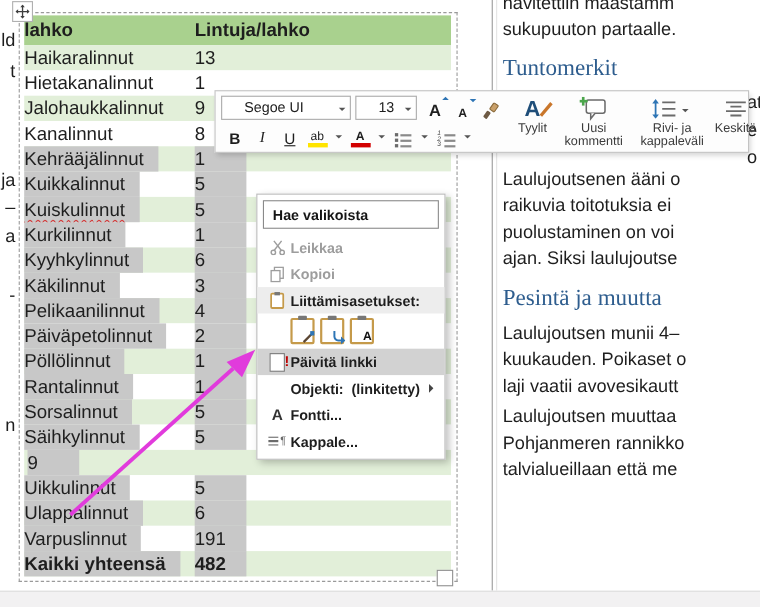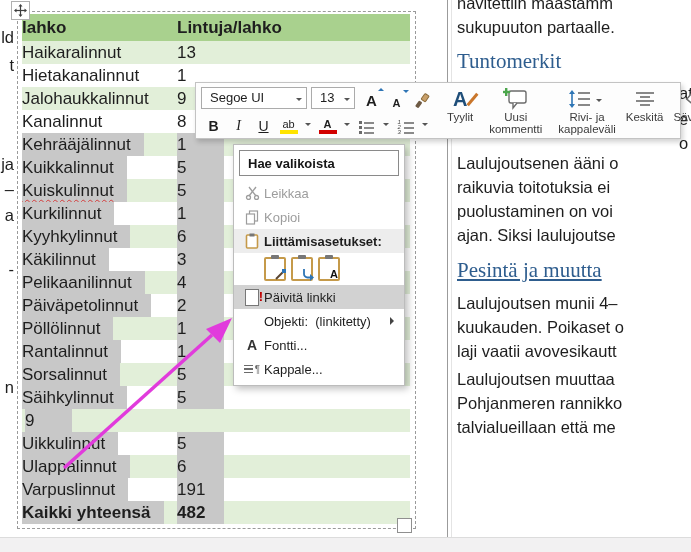--- a/index.html
+++ b/index.html
@@ -26,31 +26,31 @@
   .trow.bold{font-weight:bold;}
   .trow.spell .nm{text-decoration:underline wavy var(--red-underline) 1px;text-underline-offset:3px;text-align:center;}
   
   .page-edge{position:absolute;left:447px;top:0;width:1px;height:537px;background:#9b9b9b;}
   .page-edge2{position:absolute;left:451px;top:0;width:1px;height:537px;background:#e4e4e4;}
   .bottom-strip{position:absolute;left:0;top:537px;width:691px;height:15px;background:#f2f1f2;border-top:1px solid #dcdcdc;z-index:30;}
   .rt{position:absolute;left:457px;top:0;width:240px;height:552px;font-size:16.5px;line-height:24px;}
   .rt .blk{position:absolute;left:0;}
   .rt .line{white-space:nowrap;}
   .rt-top{top:-9px;}
-  .h1{top:49px;} .h2{top:258px;text-decoration:underline;}
+  .h1{top:49px;} .h2{top:258px;}
   .rt .hline{font-family:"Liberation Serif","DejaVu Serif",serif;font-size:21px;color:var(--heading-blue);white-space:nowrap;}
   .p1{top:151px;} .p2{top:291px;} .p3{top:367px;}
   .efrag{position:absolute;left:679px;font-size:16.5px;white-space:nowrap;z-index:5;}
   
   .mtb{position:absolute;left:195px;top:82px;width:486px;height:57px;background:#fdfdfd;border:1px solid #c3c3c3;
        box-shadow:2px 3px 5px rgba(0,0,0,.18);z-index:10;display:flex;align-items:stretch;box-sizing:border-box;}
   .mtb-left{display:flex;flex-direction:column;justify-content:space-around;padding:2px 2px 2px 5px;}
   .mtb-row{display:flex;align-items:center;height:24px;}
   .combo{display:flex;align-items:center;justify-content:space-between;background:#fff;border:1px solid #ababab;
-         height:20px;font-size:13px;padding-left:8px;margin-right:4px;}
+         height:20px;font-size:13px;padding-left:20px;margin-right:4px;}
   .fontbox{width:96px;} .sizebox{width:34px;}
   .car{width:14px;display:flex;justify-content:center;}
   .car::after{content:"";border:3.5px solid transparent;border-top-color:#555;margin-top:6px;}
   .tbtn{height:22px;min-width:21px;display:flex;align-items:flex-end;justify-content:center;font-size:14px;
         padding:0 2px;position:relative;cursor:default;}
   .gA{font-size:15px;font-weight:bold;} .sA{font-size:11px;font-weight:bold;}
   .tick{position:absolute;right:0;width:0;height:0;border:3.5px solid transparent;}
   .tick.up{top:1px;border-bottom-color:var(--accent-blue);border-top-width:0;}
   .tick.dn{top:3px;border-top-color:var(--accent-blue);border-bottom-width:0;}
   .bB{font-weight:bold;} .bI{font-style:italic;font-family:"Liberation Serif",serif;} .bU{text-decoration:underline;}
@@ -65,27 +65,27 @@
   .listic .ln{width:10px;height:2px;background:#8a8a8a;}
   .vsep{width:1px;background:#d9d9d9;margin:4px 3px;}
   .tallbtn{display:flex;flex-direction:column;align-items:center;justify-content:flex-start;
            padding:4px 5px 2px;font-size:11.5px;line-height:12px;color:#3b3b3b;text-align:center;}
   .tallbtn .ic{height:24px;display:flex;align-items:center;}
   .styles-ic{position:relative;font-size:20px;font-weight:bold;color:#1f4e79;line-height:22px;}
   .styles-ic .pen{position:absolute;right:-7px;top:4px;width:3px;height:15px;background:#c9762b;transform:rotate(40deg);}
   .mini-car{margin-top:1px;}
   .mini-car::after{content:"";display:block;border:3px solid transparent;border-top-color:#555;}
   
-  .cmenu{position:absolute;left:233px;top:144px;width:172px;background:#fff;border:1px solid #bcbcbc;
+  .cmenu{position:absolute;left:233px;top:176px;width:172px;background:#fff;border:1px solid #bcbcbc;
          box-shadow:3px 3px 7px rgba(0,0,0,.25);z-index:11;padding-bottom:4px;font-size:13px;box-sizing:border-box;}
   .srch{margin:5px;height:24px;border:1px solid #8a8a8a;display:flex;align-items:center;padding-left:8px;
         font-weight:bold;color:#151515;background:#fff;}
   .mrow{height:24px;display:flex;align-items:center;padding:0 6px 0 6px;position:relative;}
   .mrow .micon{width:24px;display:flex;justify-content:center;align-items:center;flex:none;}
-  .mrow .mlabel{white-space:pre;}
+  .mrow .mlabel{white-space:pre;font-weight:bold;}
   .mrow.disabled .mlabel{color:var(--disabled-gray);}
   .mrow.section{background:#ededed;font-weight:bold;}
   .mrow.hl{background:var(--menu-highlight);}
   .paste-row{height:32px;display:flex;align-items:center;gap:5px;padding-left:30px;}
   .clip{position:relative;width:22px;height:24px;border:2px solid #c59a4a;border-radius:2px;background:#fff;box-sizing:border-box;}
   .clip::before{content:"";position:absolute;left:5px;top:-4px;width:8px;height:4px;background:#777;border-radius:1px;}
   .clip .g{position:absolute;right:0px;bottom:-1px;font-size:11px;font-weight:bold;color:#111;line-height:11px;}
   .subarrow{position:absolute;right:6px;width:0;height:0;border:4px solid transparent;border-left-color:#444;}
   .pageic{position:relative;width:12px;height:15px;border:1px solid #777;background:#fff;}
   .pageic .ex{position:absolute;right:-5px;top:0px;color:#c00000;font-weight:bold;font-size:13px;line-height:14px;}

